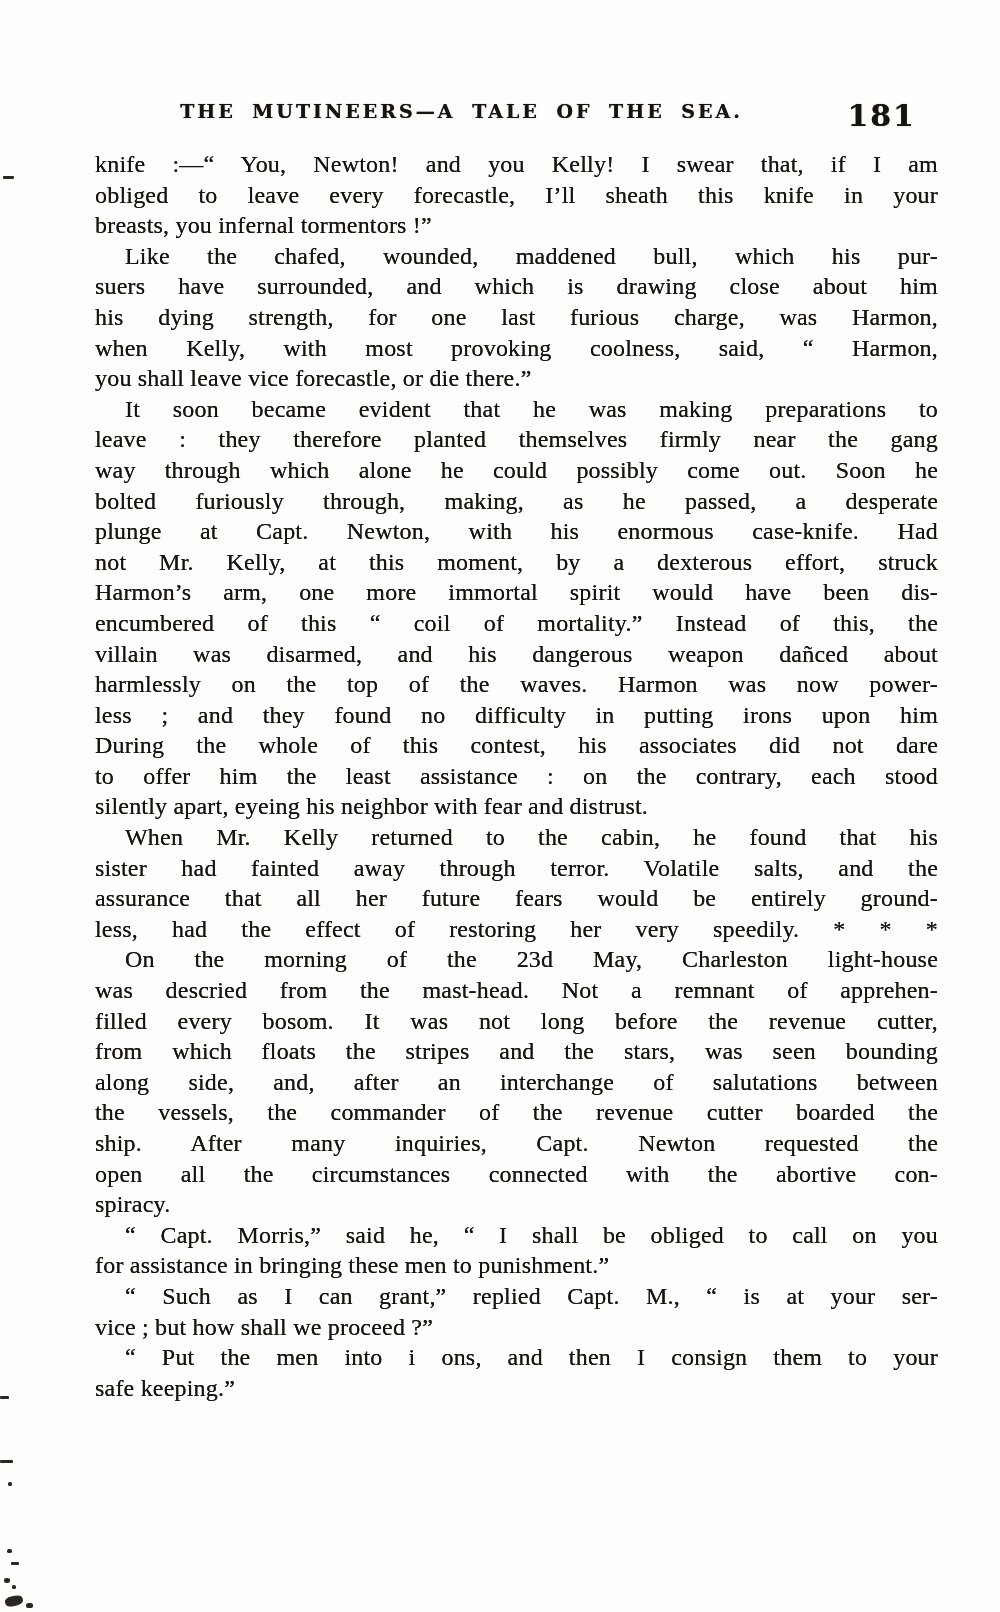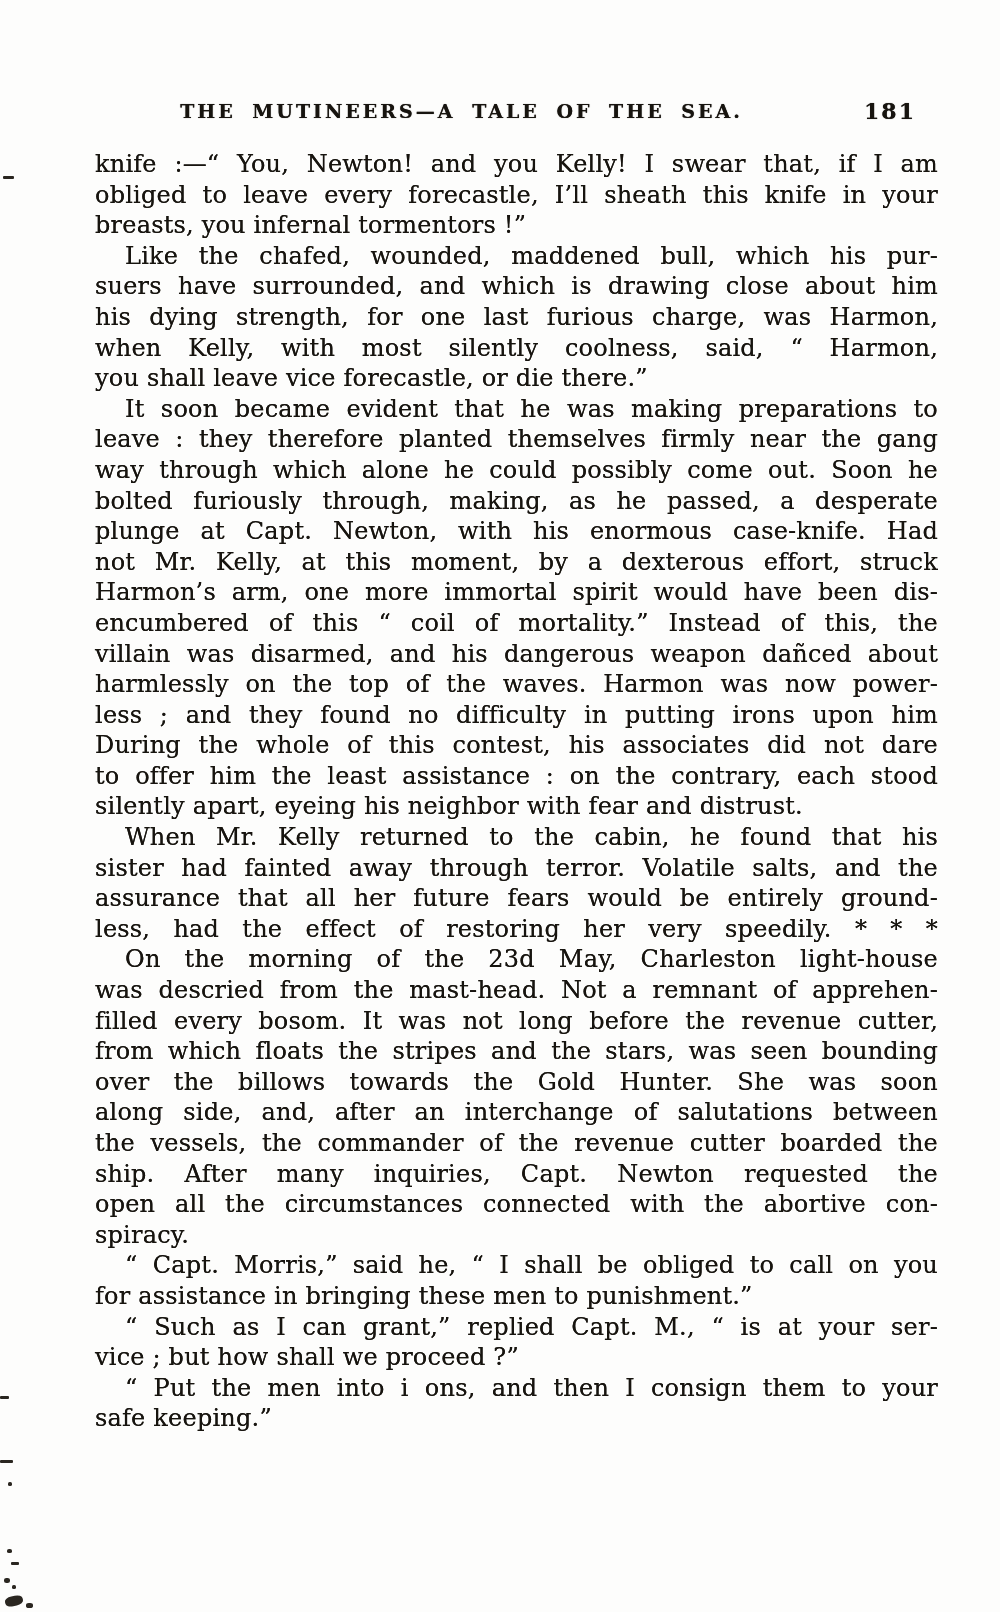--- a/index.html
+++ b/index.html
@@ -29,33 +29,33 @@
     font-size: 19px;
     letter-spacing: 3px;
     word-spacing: 7px;
     text-shadow: 0 0 0.7px rgba(15,10,5,0.9);
     white-space: nowrap;
   }
   .page-number {
     position: absolute;
     right: 22px;
     top: -2px;
-    font-size: 22px;
+    font-size: 30px;
     letter-spacing: 2px;
     text-shadow: 0 0 0.7px rgba(15,10,5,0.9);
   }
   .page-body {
     position: absolute;
     left: 95px;
     right: 92px;
     top: 149px;
     font-size: 24px;
     line-height: 30.6px;
   }
-  .para { margin: 0; }
+  .para { margin: 0; font-family: Liberation Serif, serif; }
   .line {
     text-align: justify;
     text-align-last: justify;
     text-shadow: 0 0 0.6px rgba(12,9,4,0.85);
     letter-spacing: 0.2px;
   }
   .line.last { text-align-last: left; }
   .para.jlast .line.last { text-align-last: justify; }
   .para.indent .line.first { text-indent: 30px; }
   
@@ -80,21 +80,21 @@
 
   <div class="para">
         <div class="line first">knife :—“ You, Newton! and you Kelly! I swear that, if I am</div>
         <div class="line">obliged to leave every forecastle, I’ll sheath this knife in your</div>
         <div class="line last">breasts, you infernal tormentors !”</div>
       </div>
       <div class="para indent">
         <div class="line first">Like the chafed, wounded, maddened bull, which his pur-</div>
         <div class="line">suers have surrounded, and which is drawing close about him</div>
         <div class="line">his dying strength, for one last furious charge, was Harmon,</div>
-        <div class="line">when Kelly, with most silently coolness, said, “ Harmon,</div>
+        <div class="line">when Kelly, with most provoking coolness, said, “ Harmon,</div>
         <div class="line last">you shall leave vice forecastle, or die there.”</div>
       </div>
       <div class="para indent">
         <div class="line first">It soon became evident that he was making preparations to</div>
         <div class="line">leave : they therefore planted themselves firmly near the gang</div>
         <div class="line">way through which alone he could possibly come out.  Soon he</div>
         <div class="line">bolted furiously through, making, as he passed, a desperate</div>
         <div class="line">plunge at Capt. Newton, with his enormous case-knife.  Had</div>
         <div class="line">not Mr. Kelly, at this moment, by a dexterous effort, struck</div>
         <div class="line">Harmon’s arm, one more immortal spirit would have been dis-</div>
@@ -110,21 +110,20 @@
         <div class="line first">When Mr. Kelly returned to the cabin, he found that his</div>
         <div class="line">sister had fainted away through terror.  Volatile salts, and the</div>
         <div class="line">assurance that all her future fears would be entirely ground-</div>
         <div class="line last">less, had the effect of restoring her very speedily.    *    *    *</div>
       </div>
       <div class="para indent">
         <div class="line first">On the morning of the 23d May, Charleston light-house</div>
         <div class="line">was descried from the mast-head.  Not a remnant of apprehen-</div>
         <div class="line">filled every bosom.  It was not long before the revenue cutter,</div>
         <div class="line">from which floats the stripes and the stars, was seen bounding</div>
-        <div class="line">over the billows towards the Gold Hunter.  She was soon</div>
         <div class="line">along side, and, after an interchange of salutations between</div>
         <div class="line">the vessels, the commander of the revenue cutter boarded the</div>
         <div class="line">ship.  After many inquiries, Capt. Newton requested the</div>
         <div class="line">open all the circumstances connected with the abortive con-</div>
         <div class="line last">spiracy.</div>
       </div>
       <div class="para indent">
         <div class="line first">“ Capt. Morris,” said he, “ I shall be obliged to call on you</div>
         <div class="line last">for assistance in bringing these men to punishment.”</div>
       </div>

